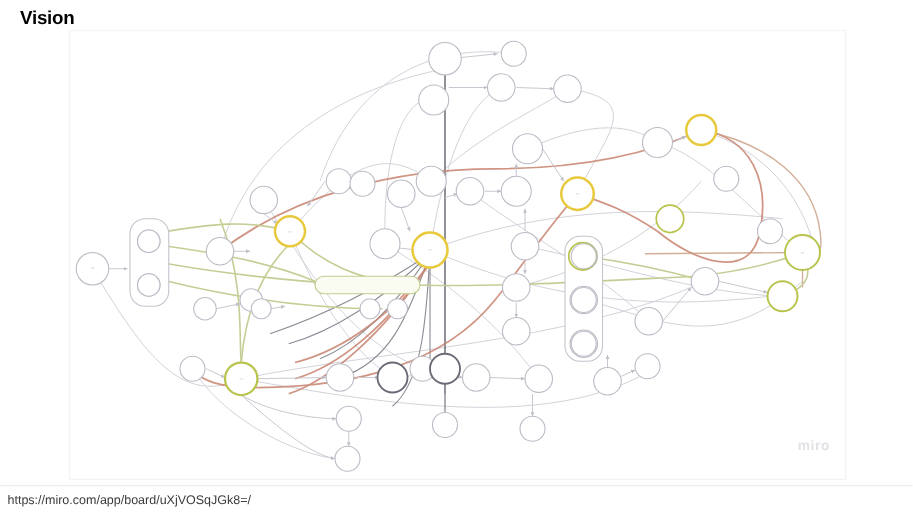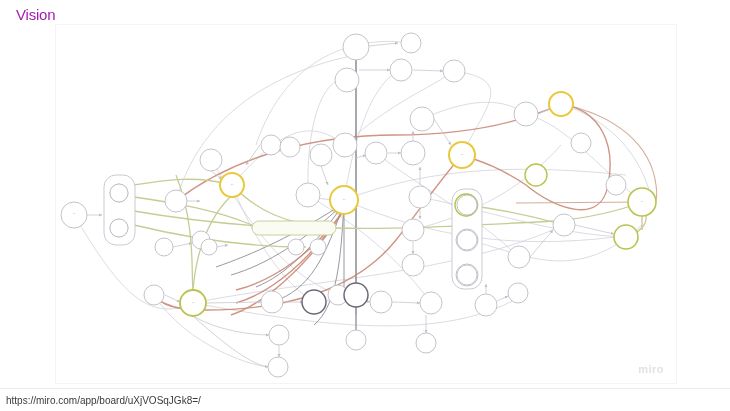--- a/index.html
+++ b/index.html
@@ -7,40 +7,40 @@
     width:730px;height:411px;
     background:#ffffff;
     font-family:"Liberation Sans", sans-serif;
     overflow:hidden;
     position:relative;
   }
   #page-title{
     position:absolute;
     left:16px; top:6px;
     font-size:15px;
-    font-weight:normal;
-    color:#a21caf;
+    font-weight:bold;
+    color:#000000;
     letter-spacing:-0.2px;
   }
   #board-frame{
     position:absolute;
     left:55px; top:24px;
     width:620px; height:358px;
     background:#ffffff;
     border:1px solid #f4f4f6;
     overflow:hidden;
   }
   #board-canvas{
     position:absolute;
     left:0; top:0; width:620px; height:358px;
   }
   #board-canvas svg{display:block;}
   #miro-watermark{
     position:absolute;
-    right:12px; bottom:8px;
+    right:12px; bottom:20px;
     font-size:11px;
     font-weight:bold;
     color:#e2e2e6;
     letter-spacing:0.5px;
     user-select:none;
   }
   #status-bar{
     position:absolute;
     left:0; bottom:0;
     width:730px; height:22px;

